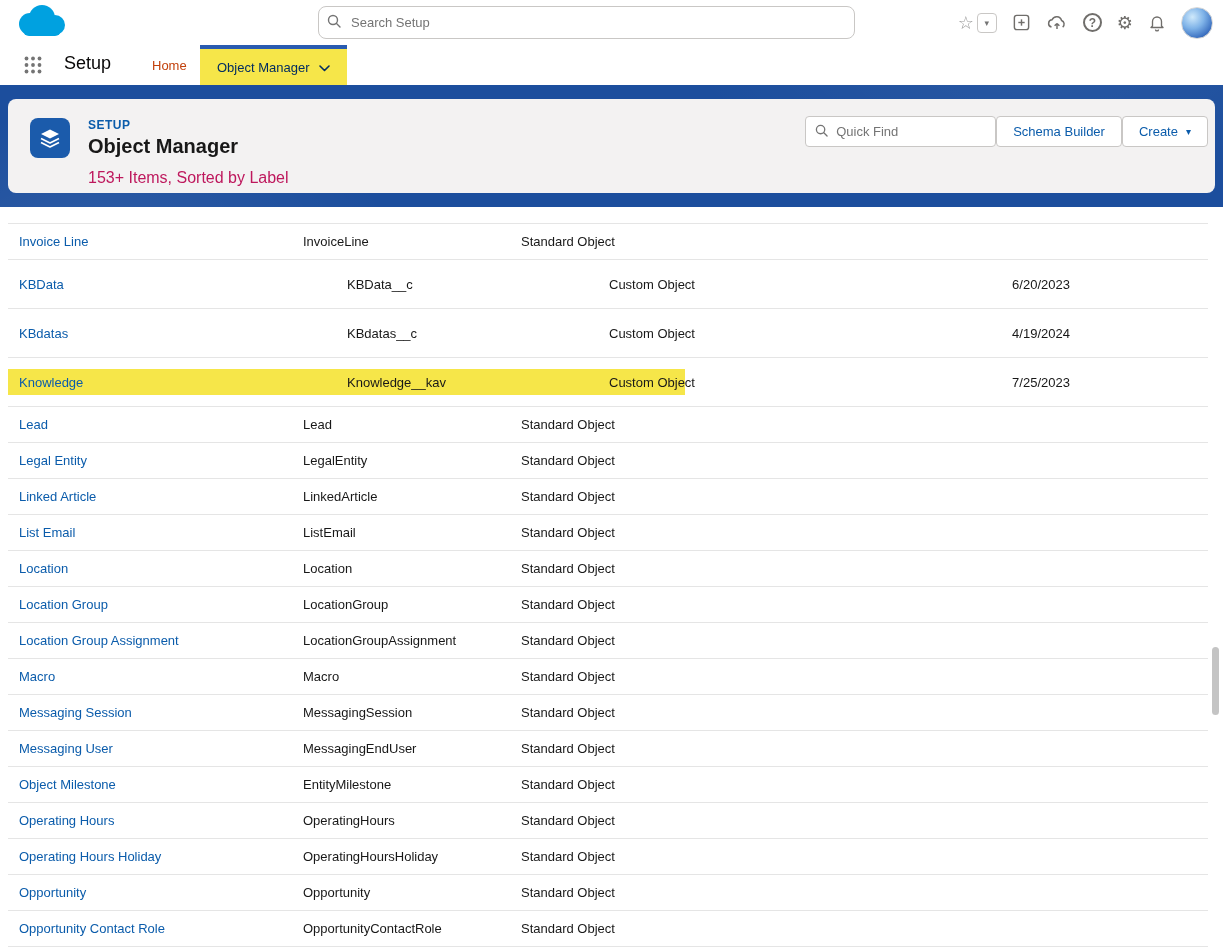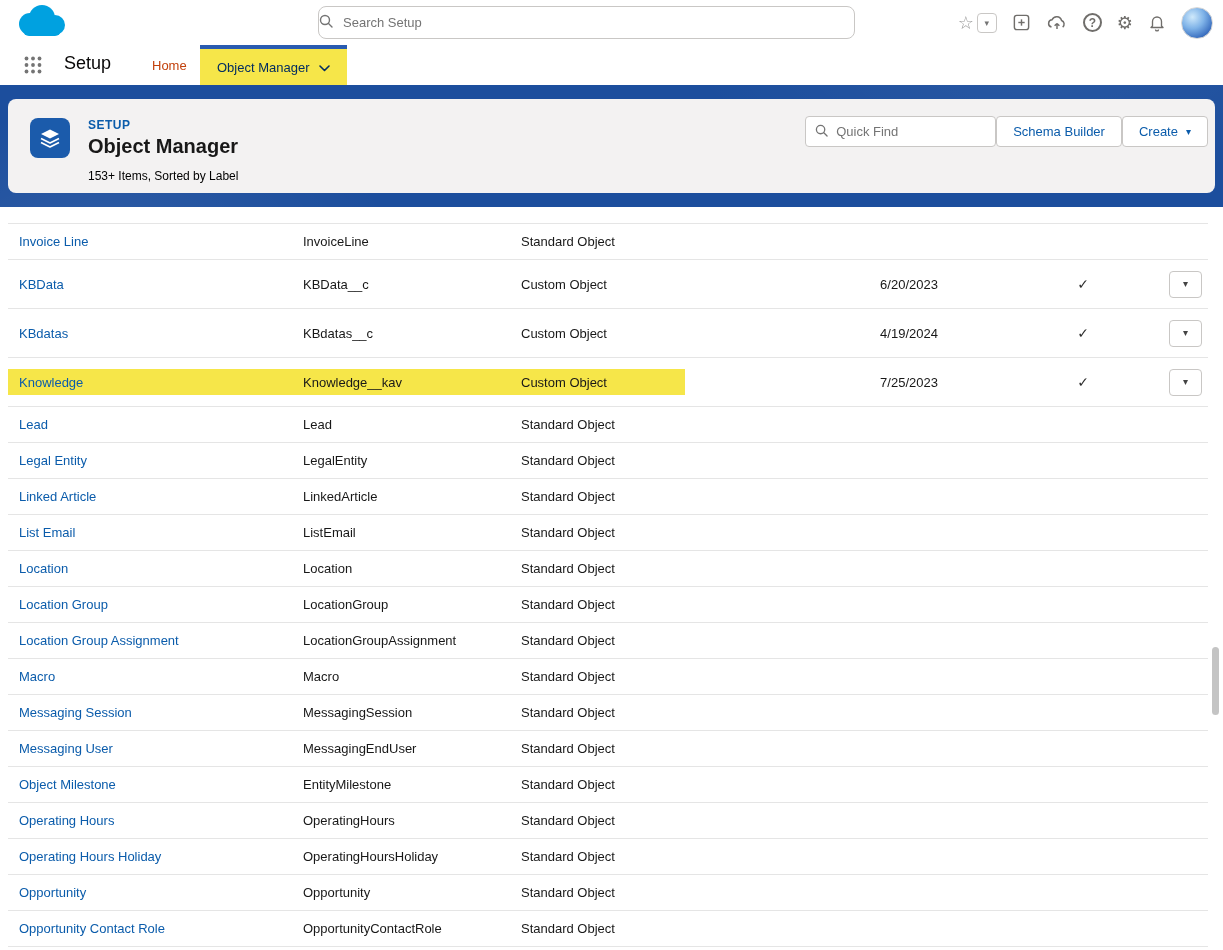--- a/index.html
+++ b/index.html
@@ -10,21 +10,21 @@
   body{
     width:1223px;height:950px;position:relative;overflow:hidden;
     background:#fff;font-family:"Liberation Sans",sans-serif;color:#181818;
   }
   
   .global-header{position:absolute;top:0;left:0;right:0;height:45px;background:#fff;}
   .logo{position:absolute;left:12px;top:3px;}
   .global-search{
     position:absolute;left:318px;top:6px;width:537px;height:33px;
     border:1px solid #c9c7c5;border-radius:8px;background:#fff;
-    display:flex;align-items:center;gap:8px;padding-left:0;
+    display:flex;align-items:center;gap:8px;padding-left:8px;
   }
   .global-search input{
     border:none;outline:none;flex:1;font-size:13px;color:#444;
     font-family:"Liberation Sans",sans-serif;background:transparent;
   }
   .global-search input::placeholder{color:#747474;}
   .header-icons{position:absolute;right:10px;top:6px;height:33px;display:flex;align-items:center;gap:15px;}
   .fav-group{display:flex;align-items:center;gap:3px;}
   .star-glyph{font-size:18px;color:#9a9a9a;line-height:1;cursor:pointer;}
   .fav-caret{
@@ -65,21 +65,21 @@
   .banner-card{
     position:absolute;left:8px;right:8px;top:14px;height:94px;
     background:#f3f2f2;border-radius:8px;
   }
   .om-icon{
     position:absolute;left:22px;top:19px;width:40px;height:40px;border-radius:8px;
     background:#1b5bab;display:flex;align-items:center;justify-content:center;
   }
   .eyebrow{position:absolute;left:80px;top:19px;font-size:12px;font-weight:bold;letter-spacing:.5px;color:var(--link);}
   .page-title{position:absolute;left:80px;top:36px;font-size:20px;font-weight:bold;color:#181818;}
-  .page-subtitle{position:absolute;left:80px;top:70px;font-size:12px;color:#000000;}
+  .page-subtitle{position:absolute;left:80px;top:70px;font-size:16px;color:#be185d;}
   .banner-controls{position:absolute;top:17px;right:7px;display:flex;}
   .quick-find{
     width:191px;height:31px;border:1px solid #c9c7c5;border-radius:4px;background:#fff;
     display:flex;align-items:center;gap:6px;padding-left:9px;
   }
   .quick-find input{
     border:none;outline:none;flex:1;font-size:13px;color:#444;min-width:0;
     font-family:"Liberation Sans",sans-serif;background:transparent;
   }
   .quick-find input::placeholder{color:#747474;}
@@ -90,21 +90,21 @@
   }
   .btn .caret{font-size:10px;line-height:1;color:var(--link);}
   
   .table-viewport{position:absolute;top:207px;left:8px;right:15px;bottom:0;background:#fff;overflow:hidden;}
   .row-sliver{height:17px;border-bottom:1px solid #e5e5e5;}
   .row{
     display:grid;grid-template-columns:284px 218px 287px 202px 146px 1fr;
     align-items:center;padding-left:11px;height:36px;border-bottom:1px solid #e5e5e5;
     position:relative;
   }
-  .row.actions{height:49px;}
+  .row.actions{height:49px;gap:44px;}
   .row.highlighted::before{
     content:"";position:absolute;left:0;top:50%;transform:translateY(-50%);
     width:677px;height:26px;background:var(--hl);
   }
   .cell{position:relative;z-index:1;font-size:13px;color:#181818;}
   .label-cell a{color:var(--link);text-decoration:none;cursor:pointer;}
   .modified-cell{text-align:center;}
   .check-cell{text-align:center;}
   .check-glyph{font-size:14px;color:#2e2e2e;}
   .actions-cell{justify-self:end;margin-right:6px;}

